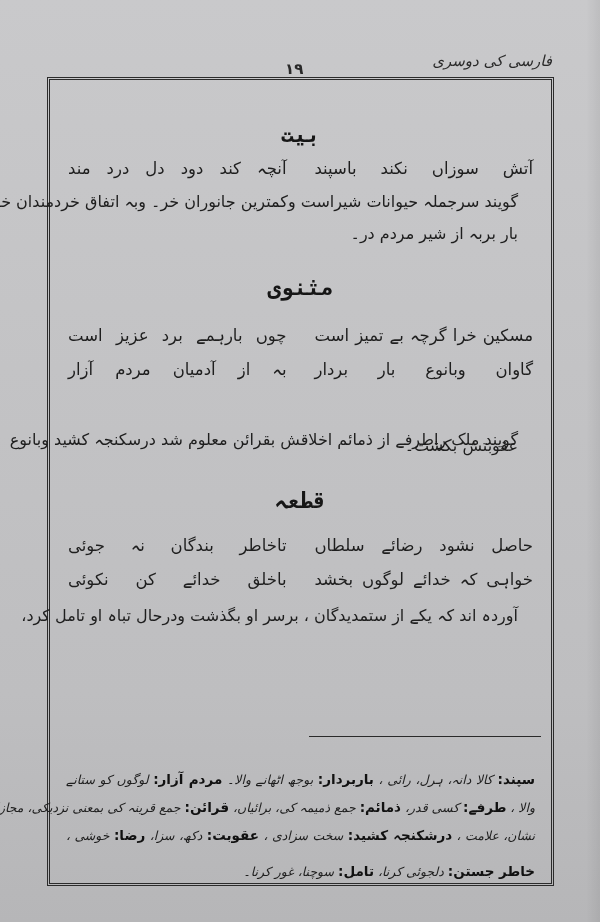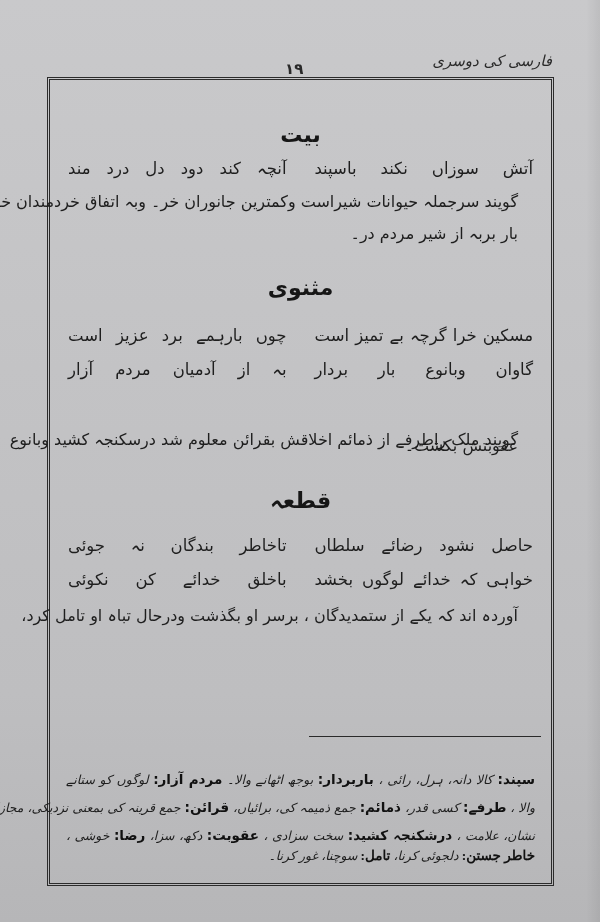--- a/index.html
+++ b/index.html
@@ -58,21 +58,21 @@
     position: absolute;
     left: 8px; right: 8px; top: 0; bottom: 0;
     direction: rtl;
   }
   .section-heading {
     text-align: center;
     font-weight: bold;
     font-size: 22px;
     color: #161616;
     position: absolute;
-    left: 0; right: 0;
+    left: 0; right: 0; font-family: Liberation Mono, monospace;
   }
   .verse-line {
     position: absolute;
     left: 10px; right: 10px;
     display: flex;
     justify-content: space-between;
     font-size: 16.5px;
     direction: rtl;
     white-space: nowrap;
   }
@@ -240,19 +240,19 @@
       </div>
 
       <div class="footnote-line" style="top:692px;">
         <span class="gloss">والا ، </span><span class="term">طرفے:</span><span class="gloss"> کسی قدر، </span><span class="term">ذمائم:</span><span class="gloss"> جمع ذمیمہ کی، برائیاں، </span><span class="term">قرائن:</span><span class="gloss"> جمع قرینہ کی بمعنی نزدیکی، مجازا</span>
       </div>
 
       <div class="footnote-line" style="top:720px;">
         <span class="gloss">نشان، علامت ، </span><span class="term">درشکنجہ کشید:</span><span class="gloss"> سخت سزادی ، </span><span class="term">عقوبت:</span><span class="gloss"> دکھ، سزا، </span><span class="term">رضا:</span><span class="gloss"> خوشی ،</span>
       </div>
 
-      <div class="footnote-line last" style="top:740px;font-family:Liberation Serif, serif;">
+      <div class="footnote-line last" style="top:756px;">
         <span class="term">خاطر جستن:</span><span class="gloss"> دلجوئی کرنا، </span><span class="term">تامل:</span><span class="gloss"> سوچنا، غور کرنا۔</span>
       </div>
 
     </div>
   </div>
 </div>
 
 </body></html>

